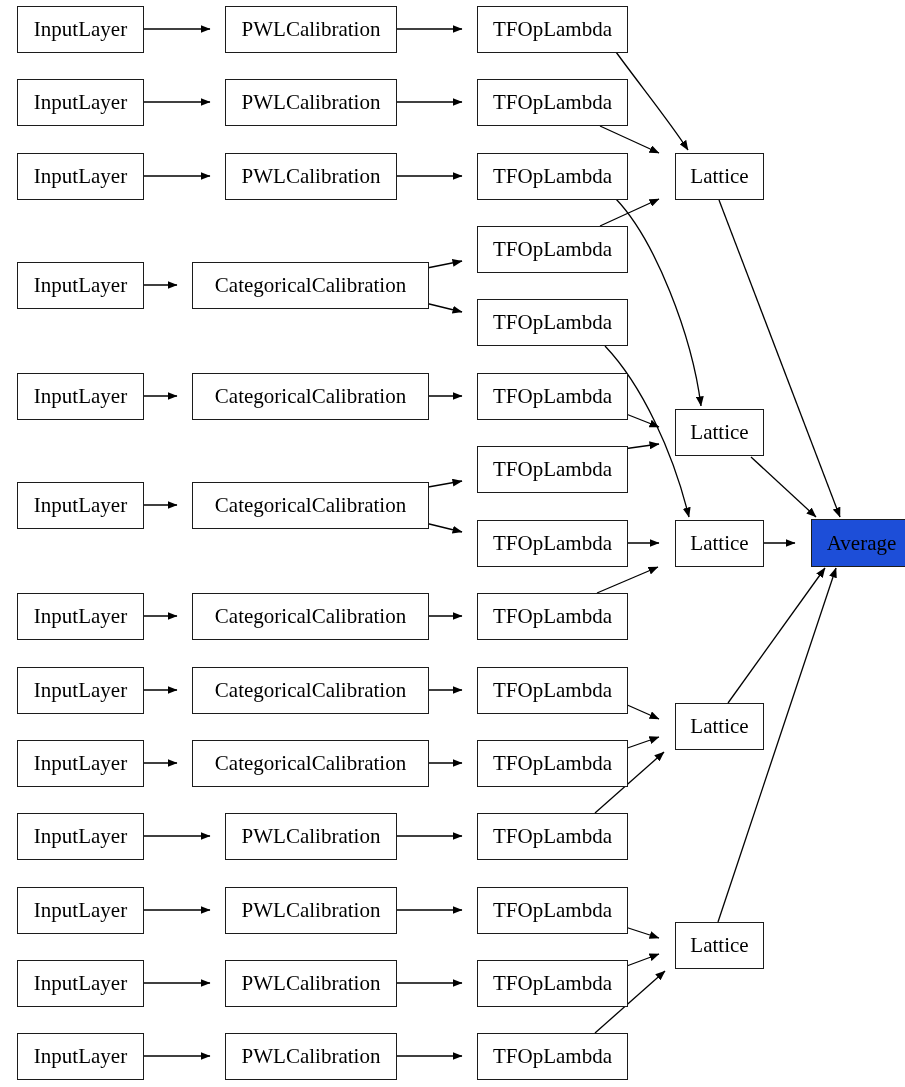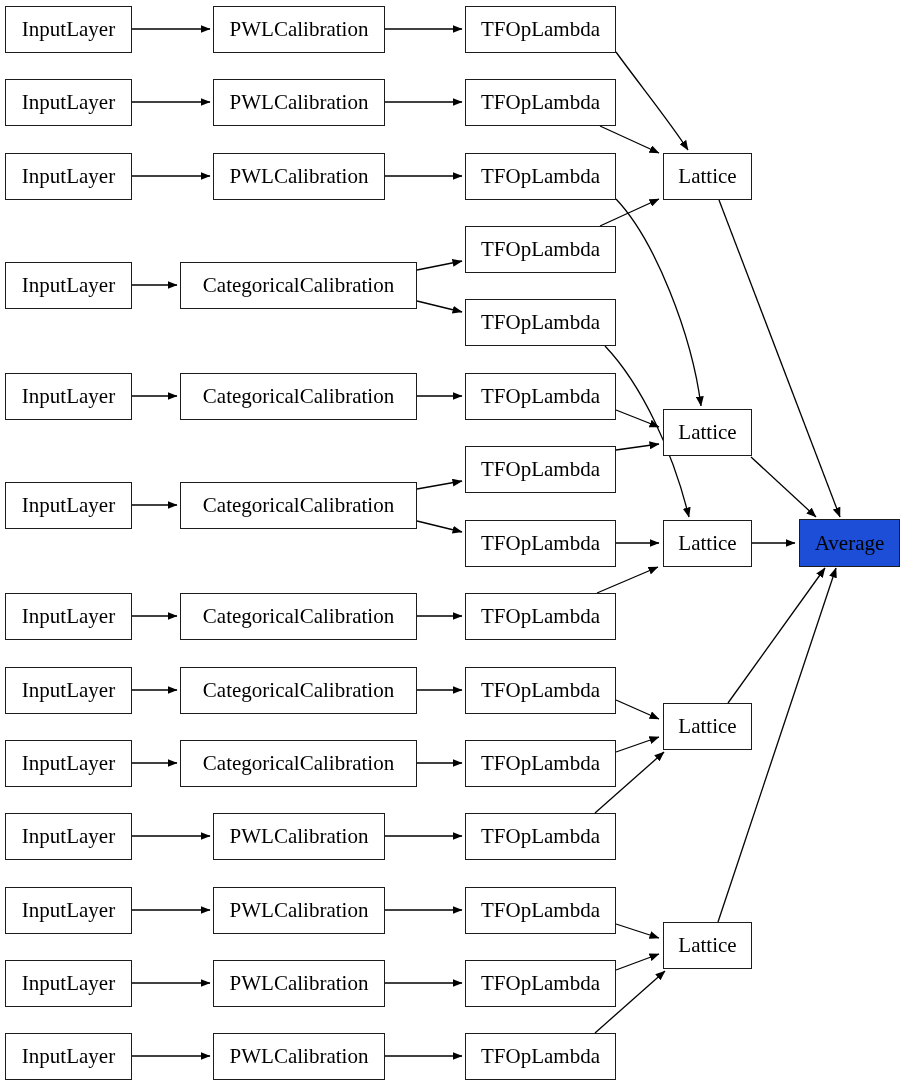--- a/index.html
+++ b/index.html
@@ -23,20 +23,21 @@
     box-sizing: border-box;
     background: #ffffff;
     border: 1.5px solid #1c1c1c;
     display: flex;
     align-items: center;
     justify-content: center;
     font-size: 21px;
     line-height: 1;
     color: #000000;
     white-space: nowrap;
+    margin-left: 12px;
   }
 </style>
 </head>
 <body>
 
 <div id="stage" style="width: 905px; height: 1087px; background: rgb(255, 255, 255);">
     <svg width="905" height="1087" viewBox="0 0 905 1087">
       <defs>
         <marker id="arw" viewBox="0 0 10 8" markerWidth="10" markerHeight="8" refX="9.5" refY="4" orient="auto" markerUnits="userSpaceOnUse">
           <path d="M0,0 L10,4 L0,8 Z" fill="#000000"></path>

